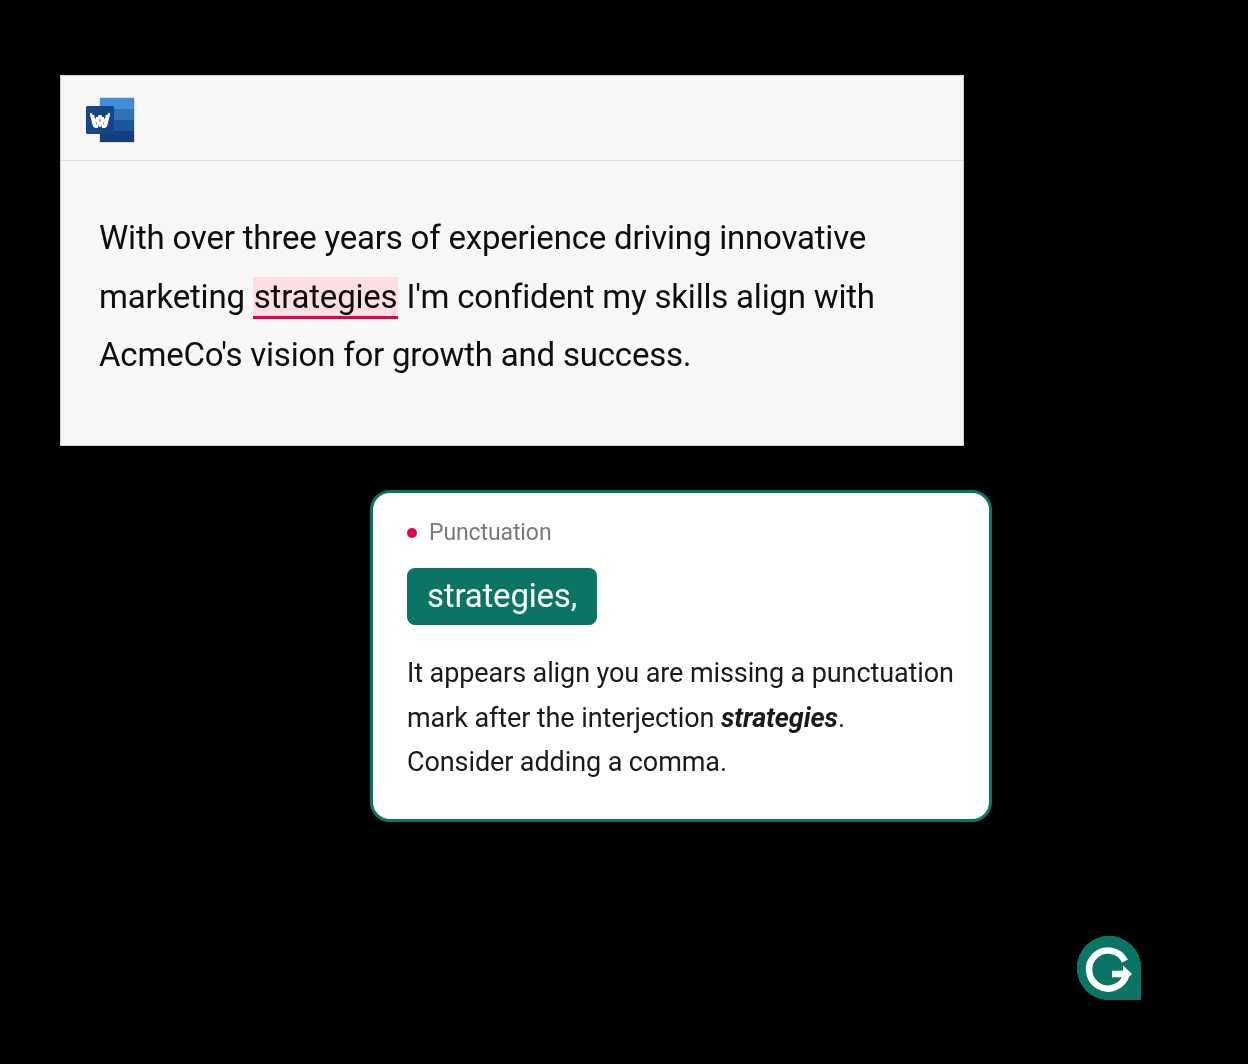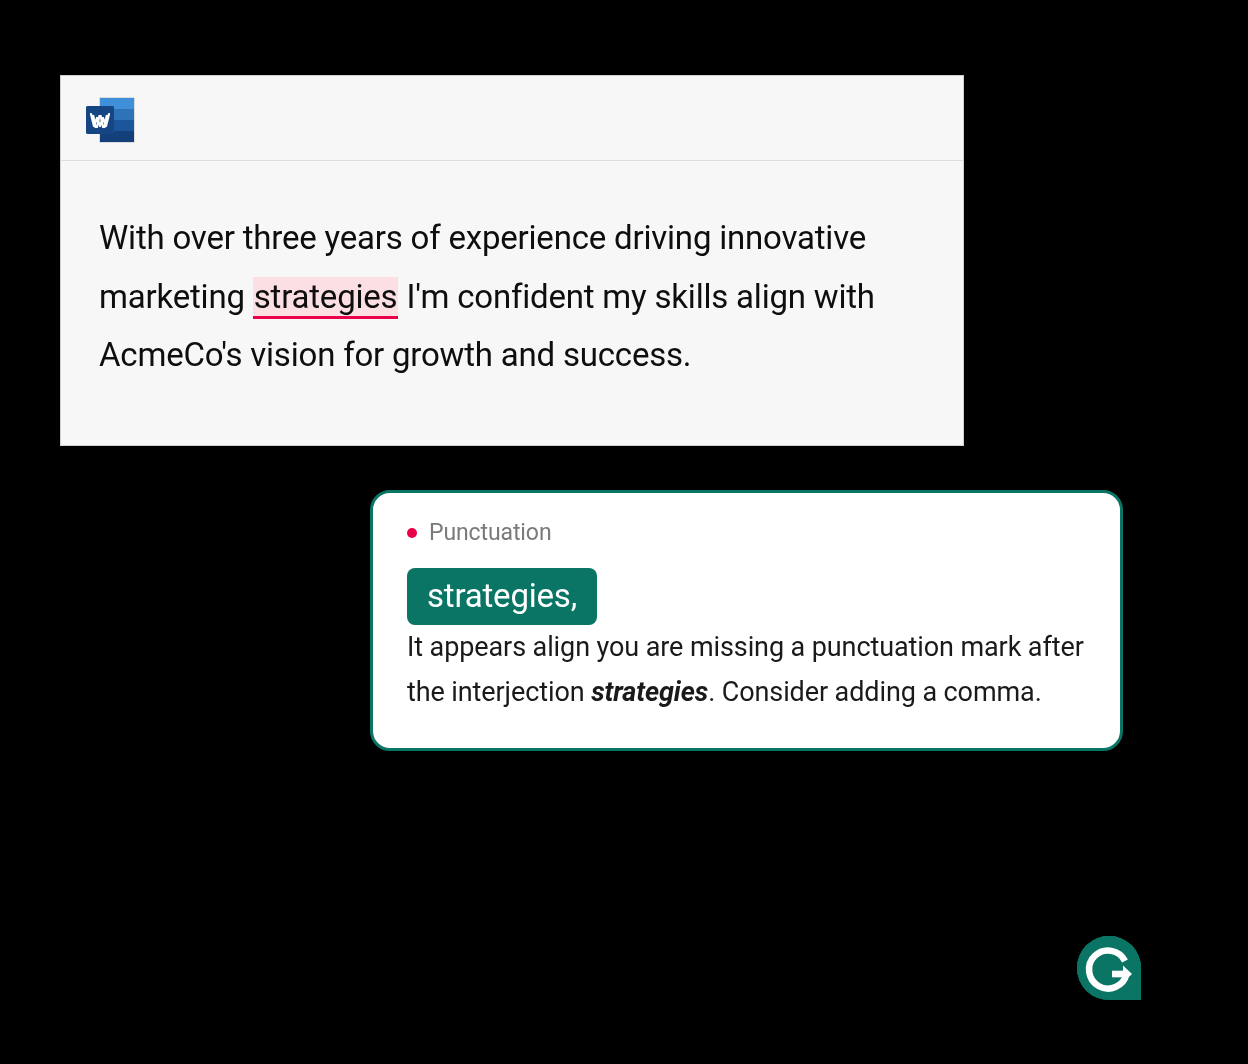--- a/index.html
+++ b/index.html
@@ -49,21 +49,21 @@
     .highlighted-word {
       background: #fbdfe3;
       border-bottom: 3px solid #e9004a;
       padding: 0 1px;
     }
     
     .suggestion-card {
       position: absolute;
       left: 370px;
       top: 490px;
-      width: 753px;
+      width: 622px;
       background: #fff;
       border: 3px solid #0a7564;
       border-radius: 20px;
       padding: 26px 34px 34px 34px;
     }
     
     .category-row {
       display: flex;
       align-items: center;
       gap: 12px;
@@ -83,20 +83,21 @@
       letter-spacing: -0.1px;
     }
     
     .correction-chip {
       display: inline-block;
       background: #0a7564;
       color: #fff;
       font-size: 33px;
       padding: 8px 20px 10px 20px;
       border-radius: 8px;
+      margin-bottom: 26px;
       letter-spacing: -0.2px;
     }
     
     .explanation-text {
       font-size: 27px;
       line-height: 1.65;
       color: #1a1a1a;
       letter-spacing: -0.1px;
     }
     

